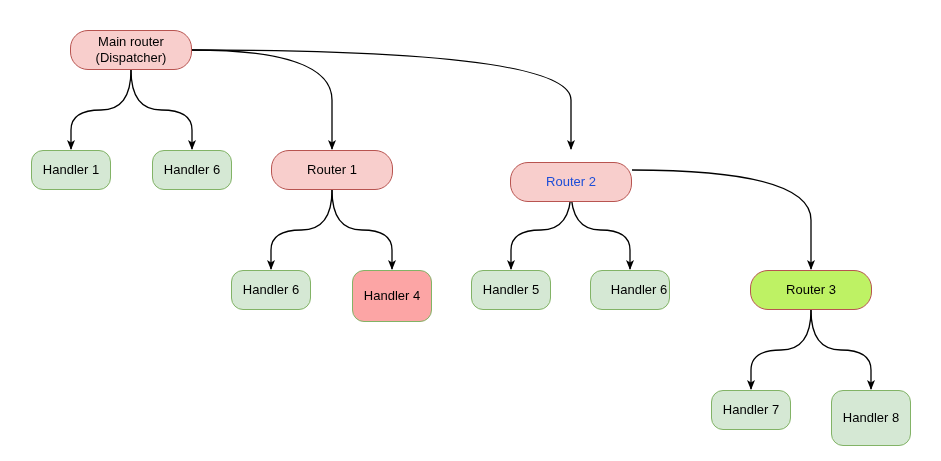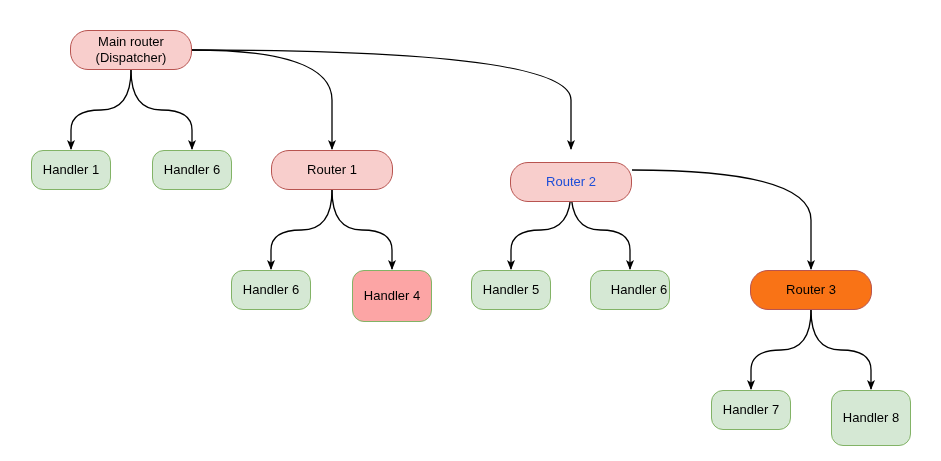--- a/index.html
+++ b/index.html
@@ -90,21 +90,21 @@
       </div>
       <div class="node handler" style="left: 352px; top: 270px; width: 80px; height: 52px; background: #fca5a5; border-color: rgb(130, 179, 102); color: rgb(0, 0, 0);">
         <span class="label">Handler 4</span>
       </div>
       <div class="node handler" style="left: 471px; top: 270px; width: 80px; height: 40px; background: rgb(213, 232, 212); border-color: rgb(130, 179, 102); color: rgb(0, 0, 0);">
         <span class="label">Handler 5</span>
       </div>
       <div class="node handler" style="left: 590px; top: 270px; width: 80px; height: 40px; background: rgb(213, 232, 212); border-color: rgb(130, 179, 102); color: rgb(0, 0, 0); padding-left: 18px;">
         <span class="label">Handler 6</span>
       </div>
-      <div class="node router" style="left: 750px; top: 270px; width: 122px; height: 40px; background: #f97316; border-color: rgb(184, 84, 80); color: rgb(0, 0, 0);">
+      <div class="node router" style="left: 750px; top: 270px; width: 122px; height: 40px; background: #bef264; border-color: rgb(184, 84, 80); color: rgb(0, 0, 0);">
         <span class="label">Router 3</span>
       </div>
       <div class="node handler" style="left: 711px; top: 390px; width: 80px; height: 40px; background: rgb(213, 232, 212); border-color: rgb(130, 179, 102); color: rgb(0, 0, 0);">
         <span class="label">Handler 7</span>
       </div>
       <div class="node handler" style="left: 831px; top: 390px; width: 80px; height: 56px; background: rgb(213, 232, 212); border-color: rgb(130, 179, 102); color: rgb(0, 0, 0);">
         <span class="label">Handler 8</span>
       </div>
     </div>
 </div>

